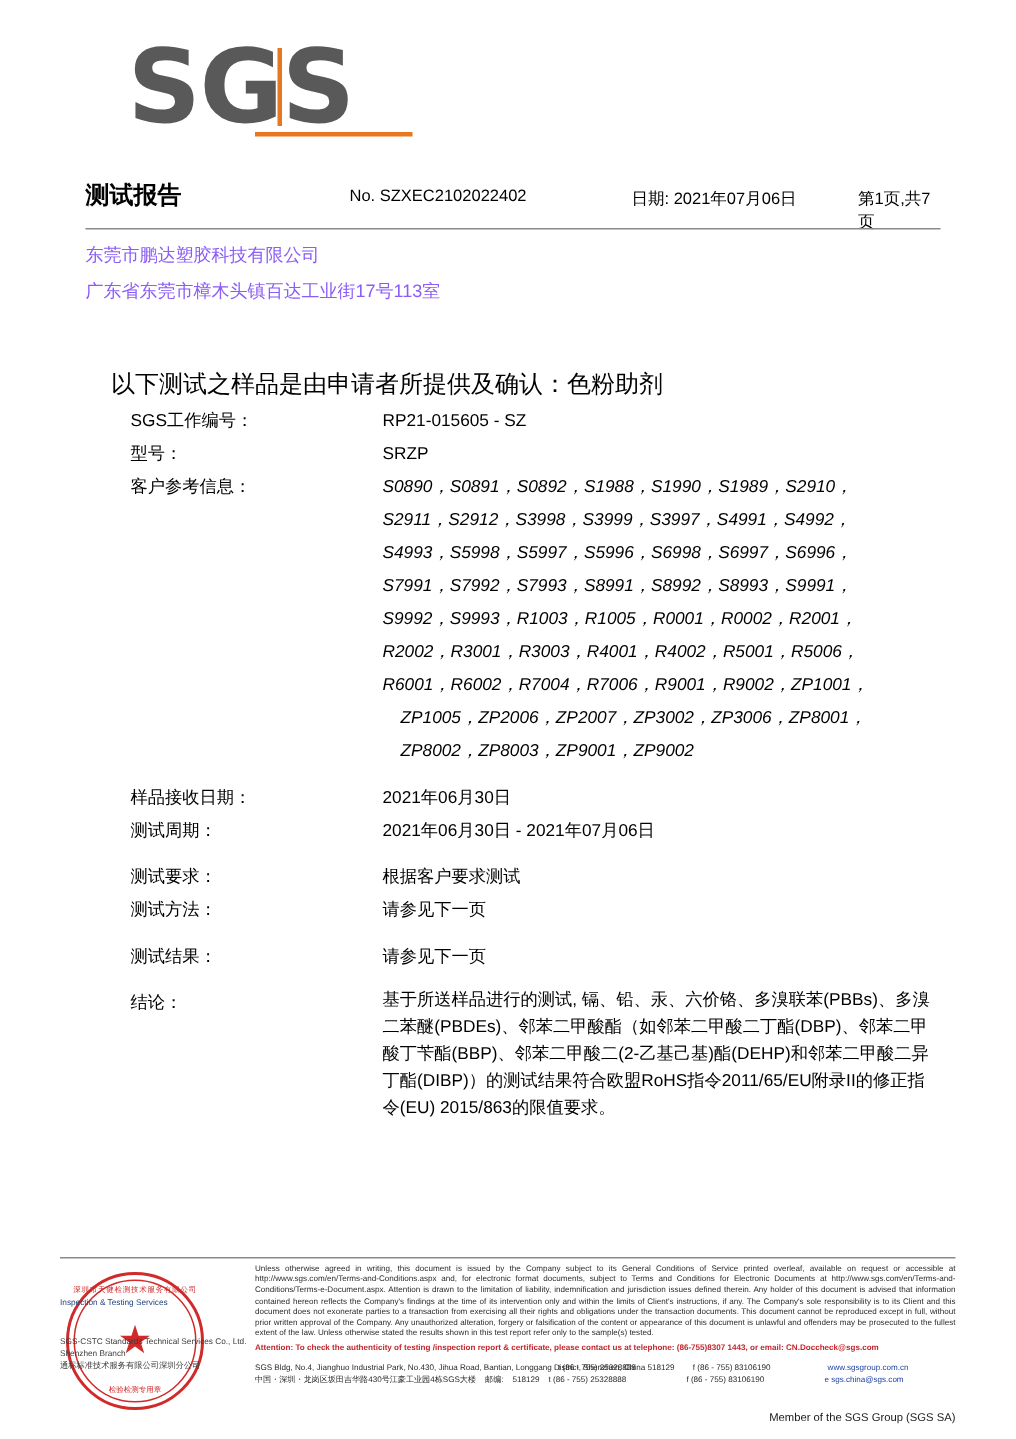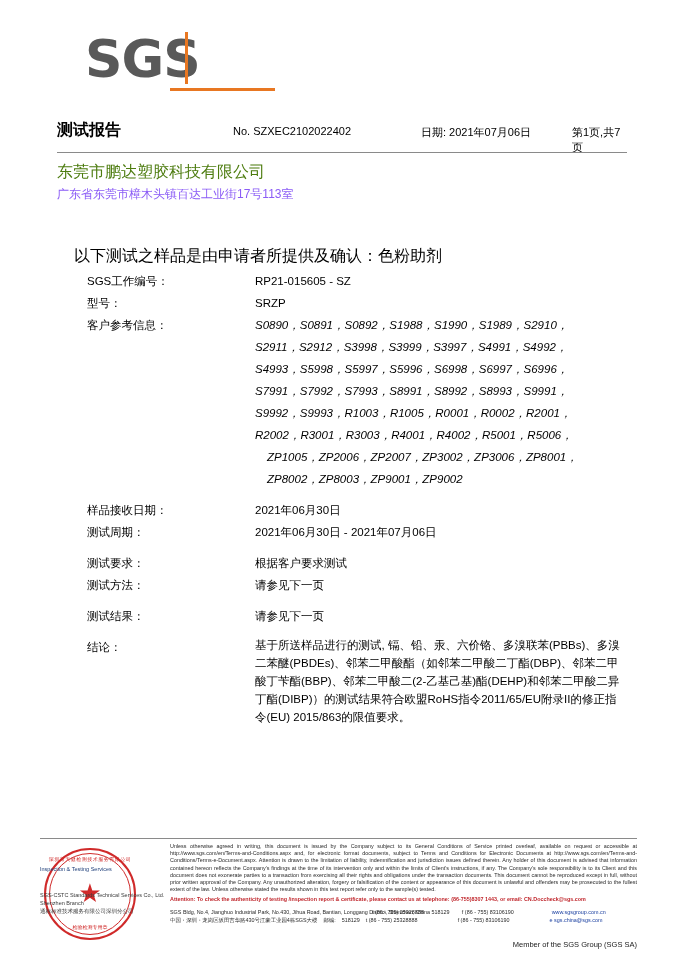--- a/index.html
+++ b/index.html
@@ -27,21 +27,21 @@
   .logo-block {
     position: absolute;
     left: 85px;
     top: 30px;
     width: 120px;
     height: 62px;
   }
   .logo-text {
     font-family: "DejaVu Sans", sans-serif;
     font-weight: bold;
-    font-size: 52px;
+    font-size: 68px;
     letter-spacing: -1px;
     color: #595959;
     line-height: 58px;
   }
   .logo-bar-v {
     position: absolute;
     left: 100px;
     top: 2px;
     width: 3px;
     height: 52px;
@@ -100,22 +100,22 @@
     width: 570px;
     height: 1px;
     background: #8a8a8a;
   }
 
   
   .company-name {
     position: absolute;
     left: 57px;
     top: 162px;
-    font-size: 16px;
-    color: #4d7c0f;
+    font-size: 12px;
+    color: #8b5cf6;
   }
   .company-addr {
     position: absolute;
     left: 57px;
     top: 186px;
     font-size: 12px;
     color: #8b5cf6;
   }
 
   
@@ -344,20 +344,21 @@
 
     <div class="field-row">
       <div class="field-label">客户参考信息：</div>
       <div class="ref-lines">
         <div class="ref-line">S0890，S0891，S0892，S1988，S1990，S1989，S2910，</div>
         <div class="ref-line">S2911，S2912，S3998，S3999，S3997，S4991，S4992，</div>
         <div class="ref-line">S4993，S5998，S5997，S5996，S6998，S6997，S6996，</div>
         <div class="ref-line">S7991，S7992，S7993，S8991，S8992，S8993，S9991，</div>
         <div class="ref-line">S9992，S9993，R1003，R1005，R0001，R0002，R2001，</div>
         <div class="ref-line">R2002，R3001，R3003，R4001，R4002，R5001，R5006，</div>
+        <div class="ref-line">R6001，R6002，R7004，R7006，R9001，R9002，ZP1001，</div>
         <div class="ref-line indent">ZP1005，ZP2006，ZP2007，ZP3002，ZP3006，ZP8001，</div>
         <div class="ref-line indent">ZP8002，ZP8003，ZP9001，ZP9002</div>
       </div>
     </div>
 
     <div class="gap-row"></div>
 
     <div class="field-row">
       <div class="field-label">样品接收日期：</div>
       <div class="field-value">2021年06月30日</div>

